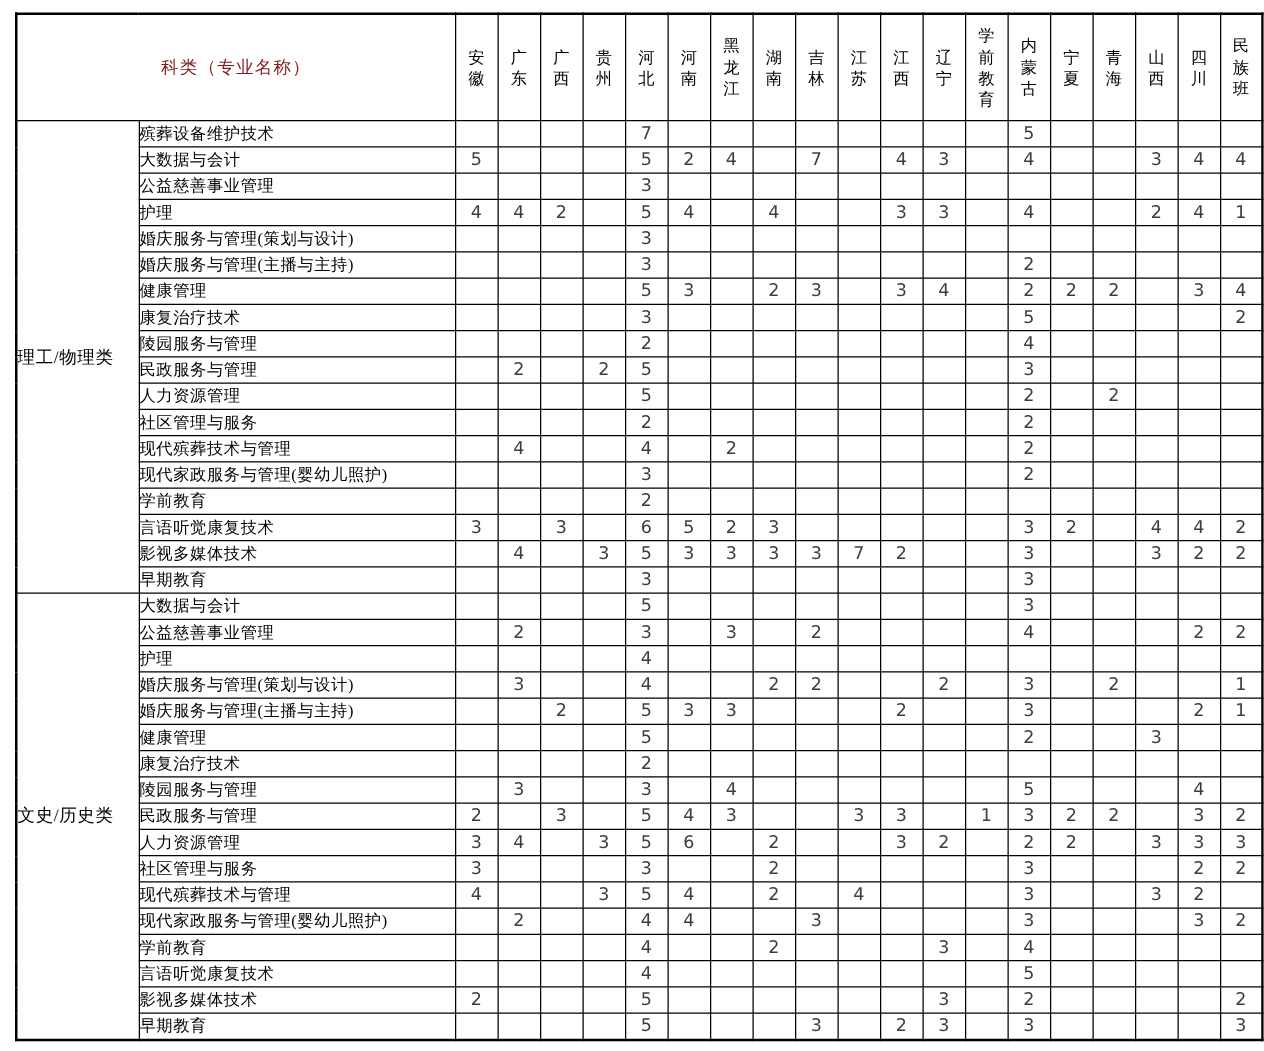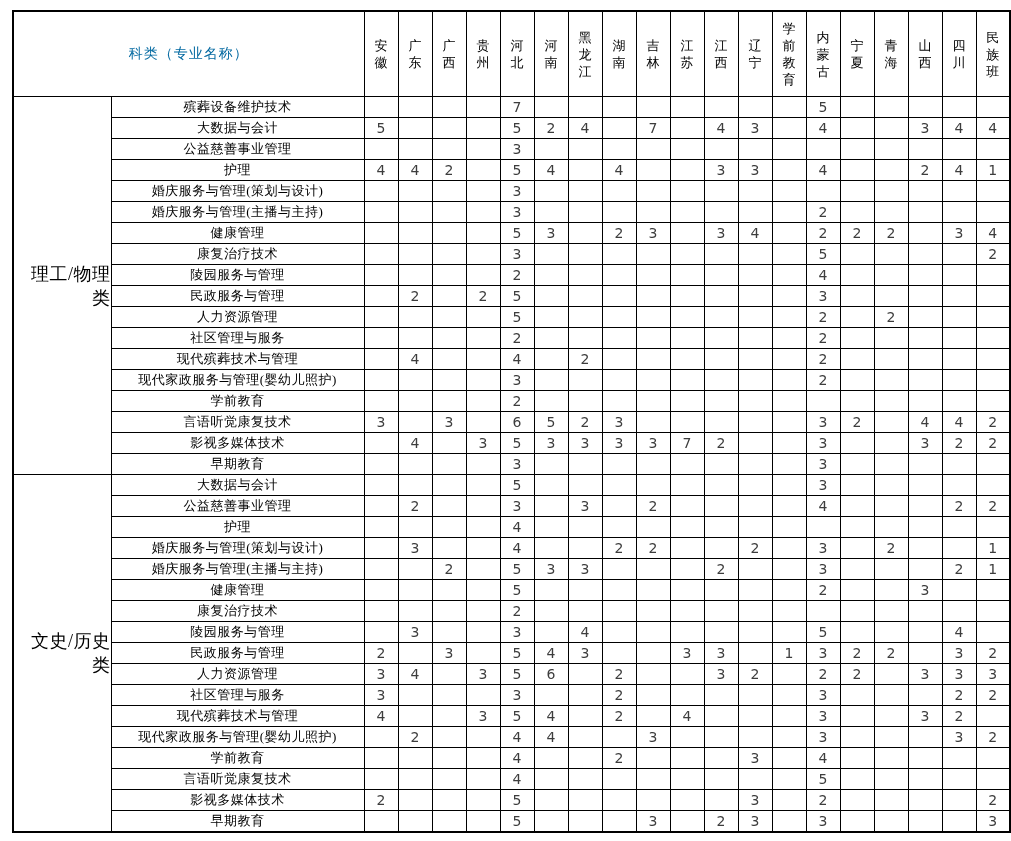--- a/index.html
+++ b/index.html
@@ -10,33 +10,33 @@
     border:2px solid #000;
   }
   table.plan th,table.plan td{
     border:1px solid #000;
     padding:0;margin:0;
     background:#fff;
     font-weight:normal;
     overflow:hidden;
   }
   thead th{height:84px;vertical-align:middle;text-align:center;}
-  th.corner{font-size:14px;letter-spacing:1px;color:#0369a1;}
+  th.corner{font-size:14px;letter-spacing:1px;color:#7f1d1d;}
   .vtext{
     display:inline-block;width:15px;
     word-break:break-all;line-height:17px;
     font-size:13px;color:#000;text-align:center;
   }
   tbody tr{height:21px;}
   td.section-cell{
-    text-align:right;vertical-align:middle;
-    font-size:18px;color:#000;letter-spacing:0.5px;
+    text-align:left;vertical-align:middle;
+    font-size:14px;color:#000;letter-spacing:0.5px;
   }
   td.major-cell{
-    text-align:center;vertical-align:middle;
+    text-align:left;vertical-align:middle;
     font-size:13px;color:#000;
     padding-left:4px;letter-spacing:0.5px;
     white-space:nowrap;
   }
   td.val-cell{
     text-align:center;vertical-align:middle;
     font-size:14px;color:#3d3d3d;
     font-family:"DejaVu Sans","Liberation Sans",sans-serif;
   }
 </style>

